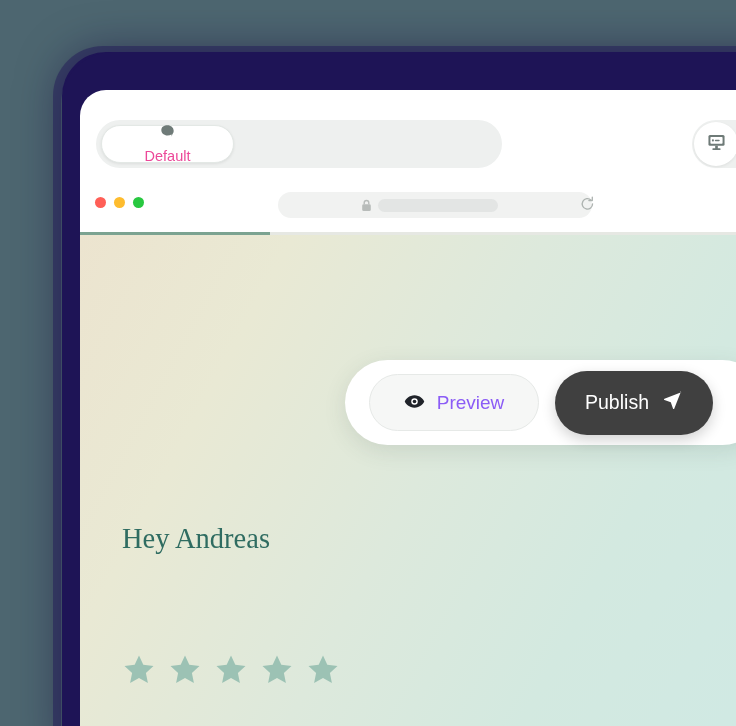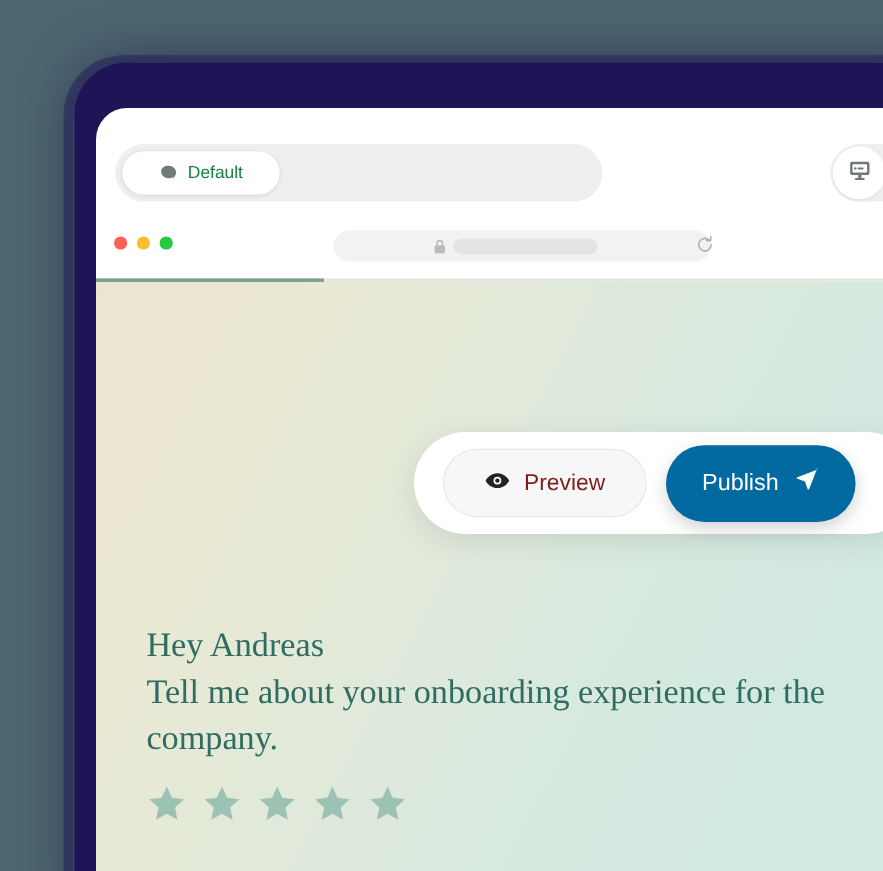--- a/index.html
+++ b/index.html
@@ -60,23 +60,24 @@
     display:flex; align-items:center; justify-content:center;
     gap:9px;
     color:#8d9a95;
     font-size:14.5px;
     cursor:pointer;
     border-radius:19px;
     user-select:none;
   }
   .tab.active {
     background:#ffffff;
-    color:#15803d;
+    color:#ec4899;
     box-shadow:0 1px 3px rgba(0,0,0,.08);
     border:1px solid #e3e8e5;
+    flex-direction:column;
   }
   #tab-0 { width:133px; margin-left:5px; }
   #tab-1 { width:120px; margin-left:18px; }
   #tab-2 { width:110px; margin-left:14px; }
   .tab-icon { display:flex; align-items:center; }
   .tab-icon svg { display:block; }
 
   
   #device-toggle {
     position:absolute; right:-10px; top:30px;
@@ -147,28 +148,28 @@
     display:flex; align-items:center;
   }
   #preview-button {
     margin-left:24px;
     width:170px; height:57px;
     background:#f6f7f6;
     border:1px solid #e6e9e7;
     border-radius:29px;
     display:flex; align-items:center; justify-content:center;
     gap:12px;
-    color:#7f1d1d;
+    color:#8b5cf6;
     font-size:19px;
     cursor:pointer;
   }
   #publish-button {
     margin-left:16px;
     width:158px; height:64px;
-    background:#0369a1;
+    background:#404040;
     border-radius:32px;
     display:flex; align-items:center; justify-content:center;
     gap:13px;
     color:#ffffff;
     font-size:19.5px;
     cursor:pointer;
     box-shadow:0 5px 14px rgba(0,0,0,.18);
   }
 
   
@@ -290,21 +291,20 @@
           <span>
             <svg width="21" height="21" viewBox="0 0 22 22">
               <path d="M20.2 2.3 2.6 9.1c-.7.3-.7 1.2 0 1.4l6.6 2.3 2.3 6.6c.2.7 1.2.7 1.4 0l6.9-17.6c.2-.5-.3-1-.8-.8z" fill="#ffffff"></path>
             </svg>
           </span>
         </div>
       </div>
 
       <div id="survey">
         <div class="q-line" id="q-greeting">Hey Andreas</div>
-        <div class="q-line" id="q-body">Tell me about your onboarding experience for the company.</div>
       </div>
 
       <div id="stars">
         <span class="star">
           <svg width="34" height="34" viewBox="0 0 34 34">
               <path d="M17 2.4l4.3 9.4 10.2 1.2-7.6 7 2 10.1-8.9-5-8.9 5 2-10.1-7.6-7 10.2-1.2z" fill="#9cc2b4"></path>
             </svg>
         </span>
         <span class="star">
           <svg width="34" height="34" viewBox="0 0 34 34">

